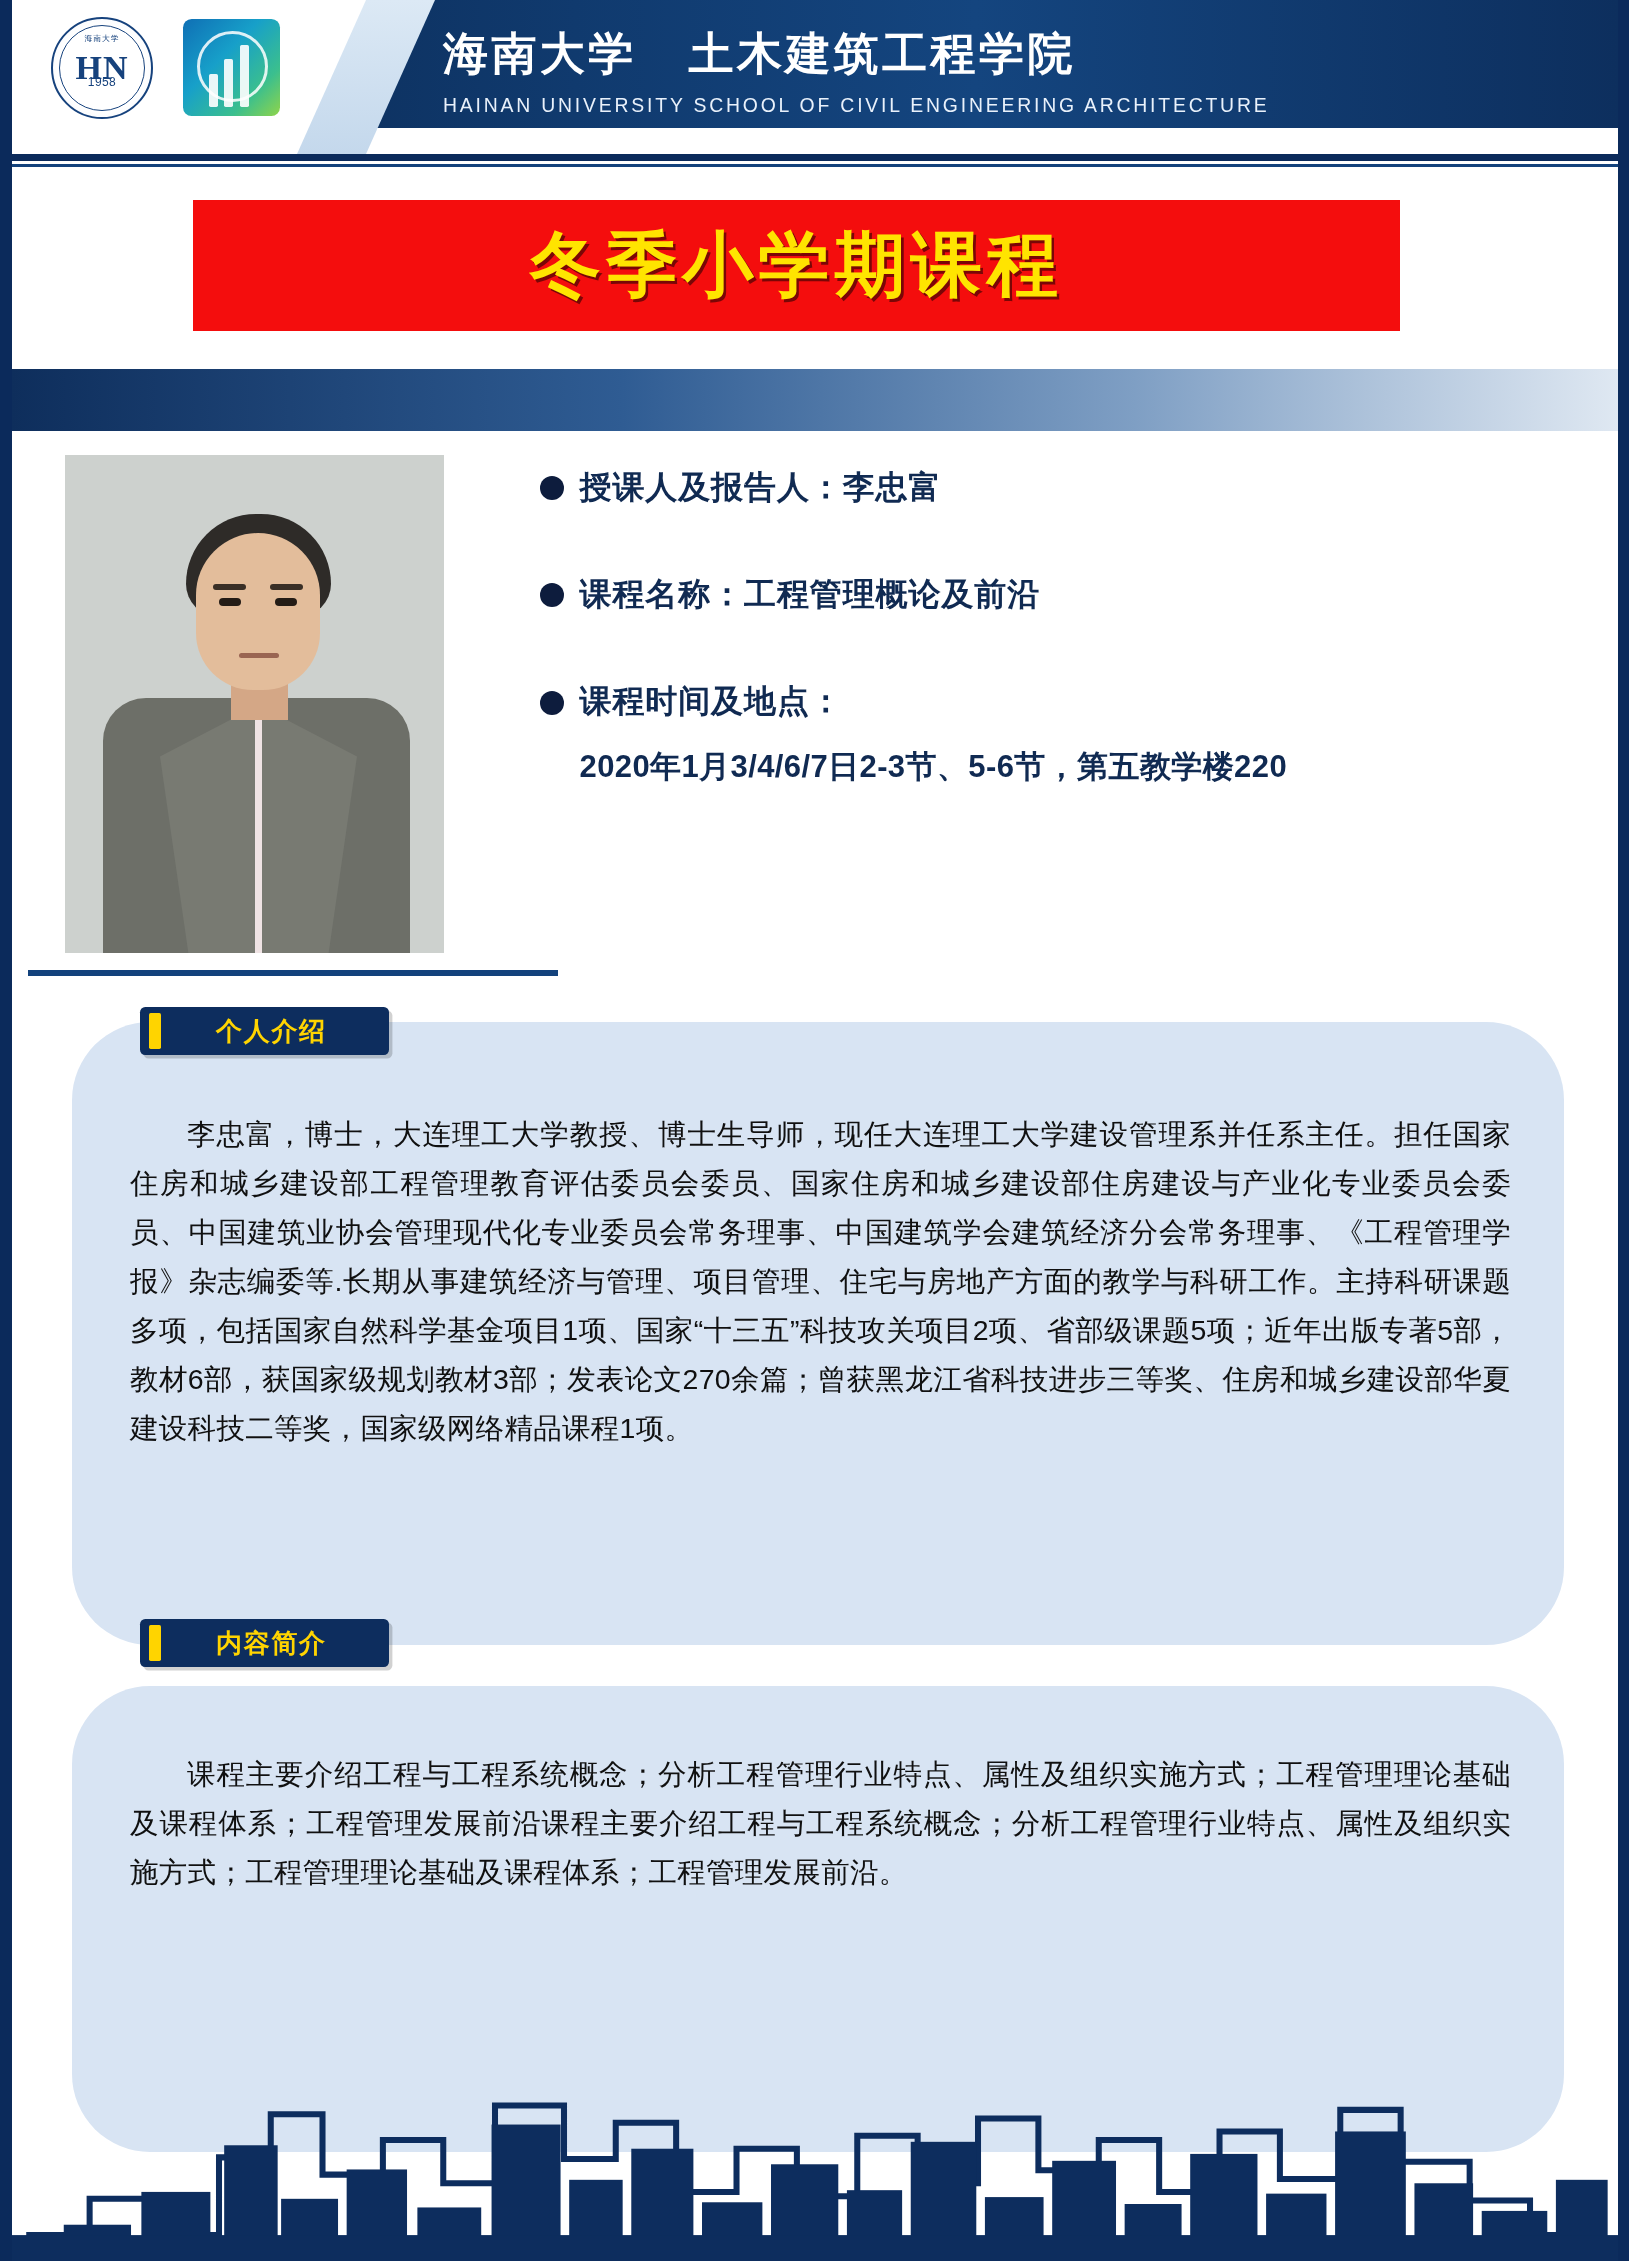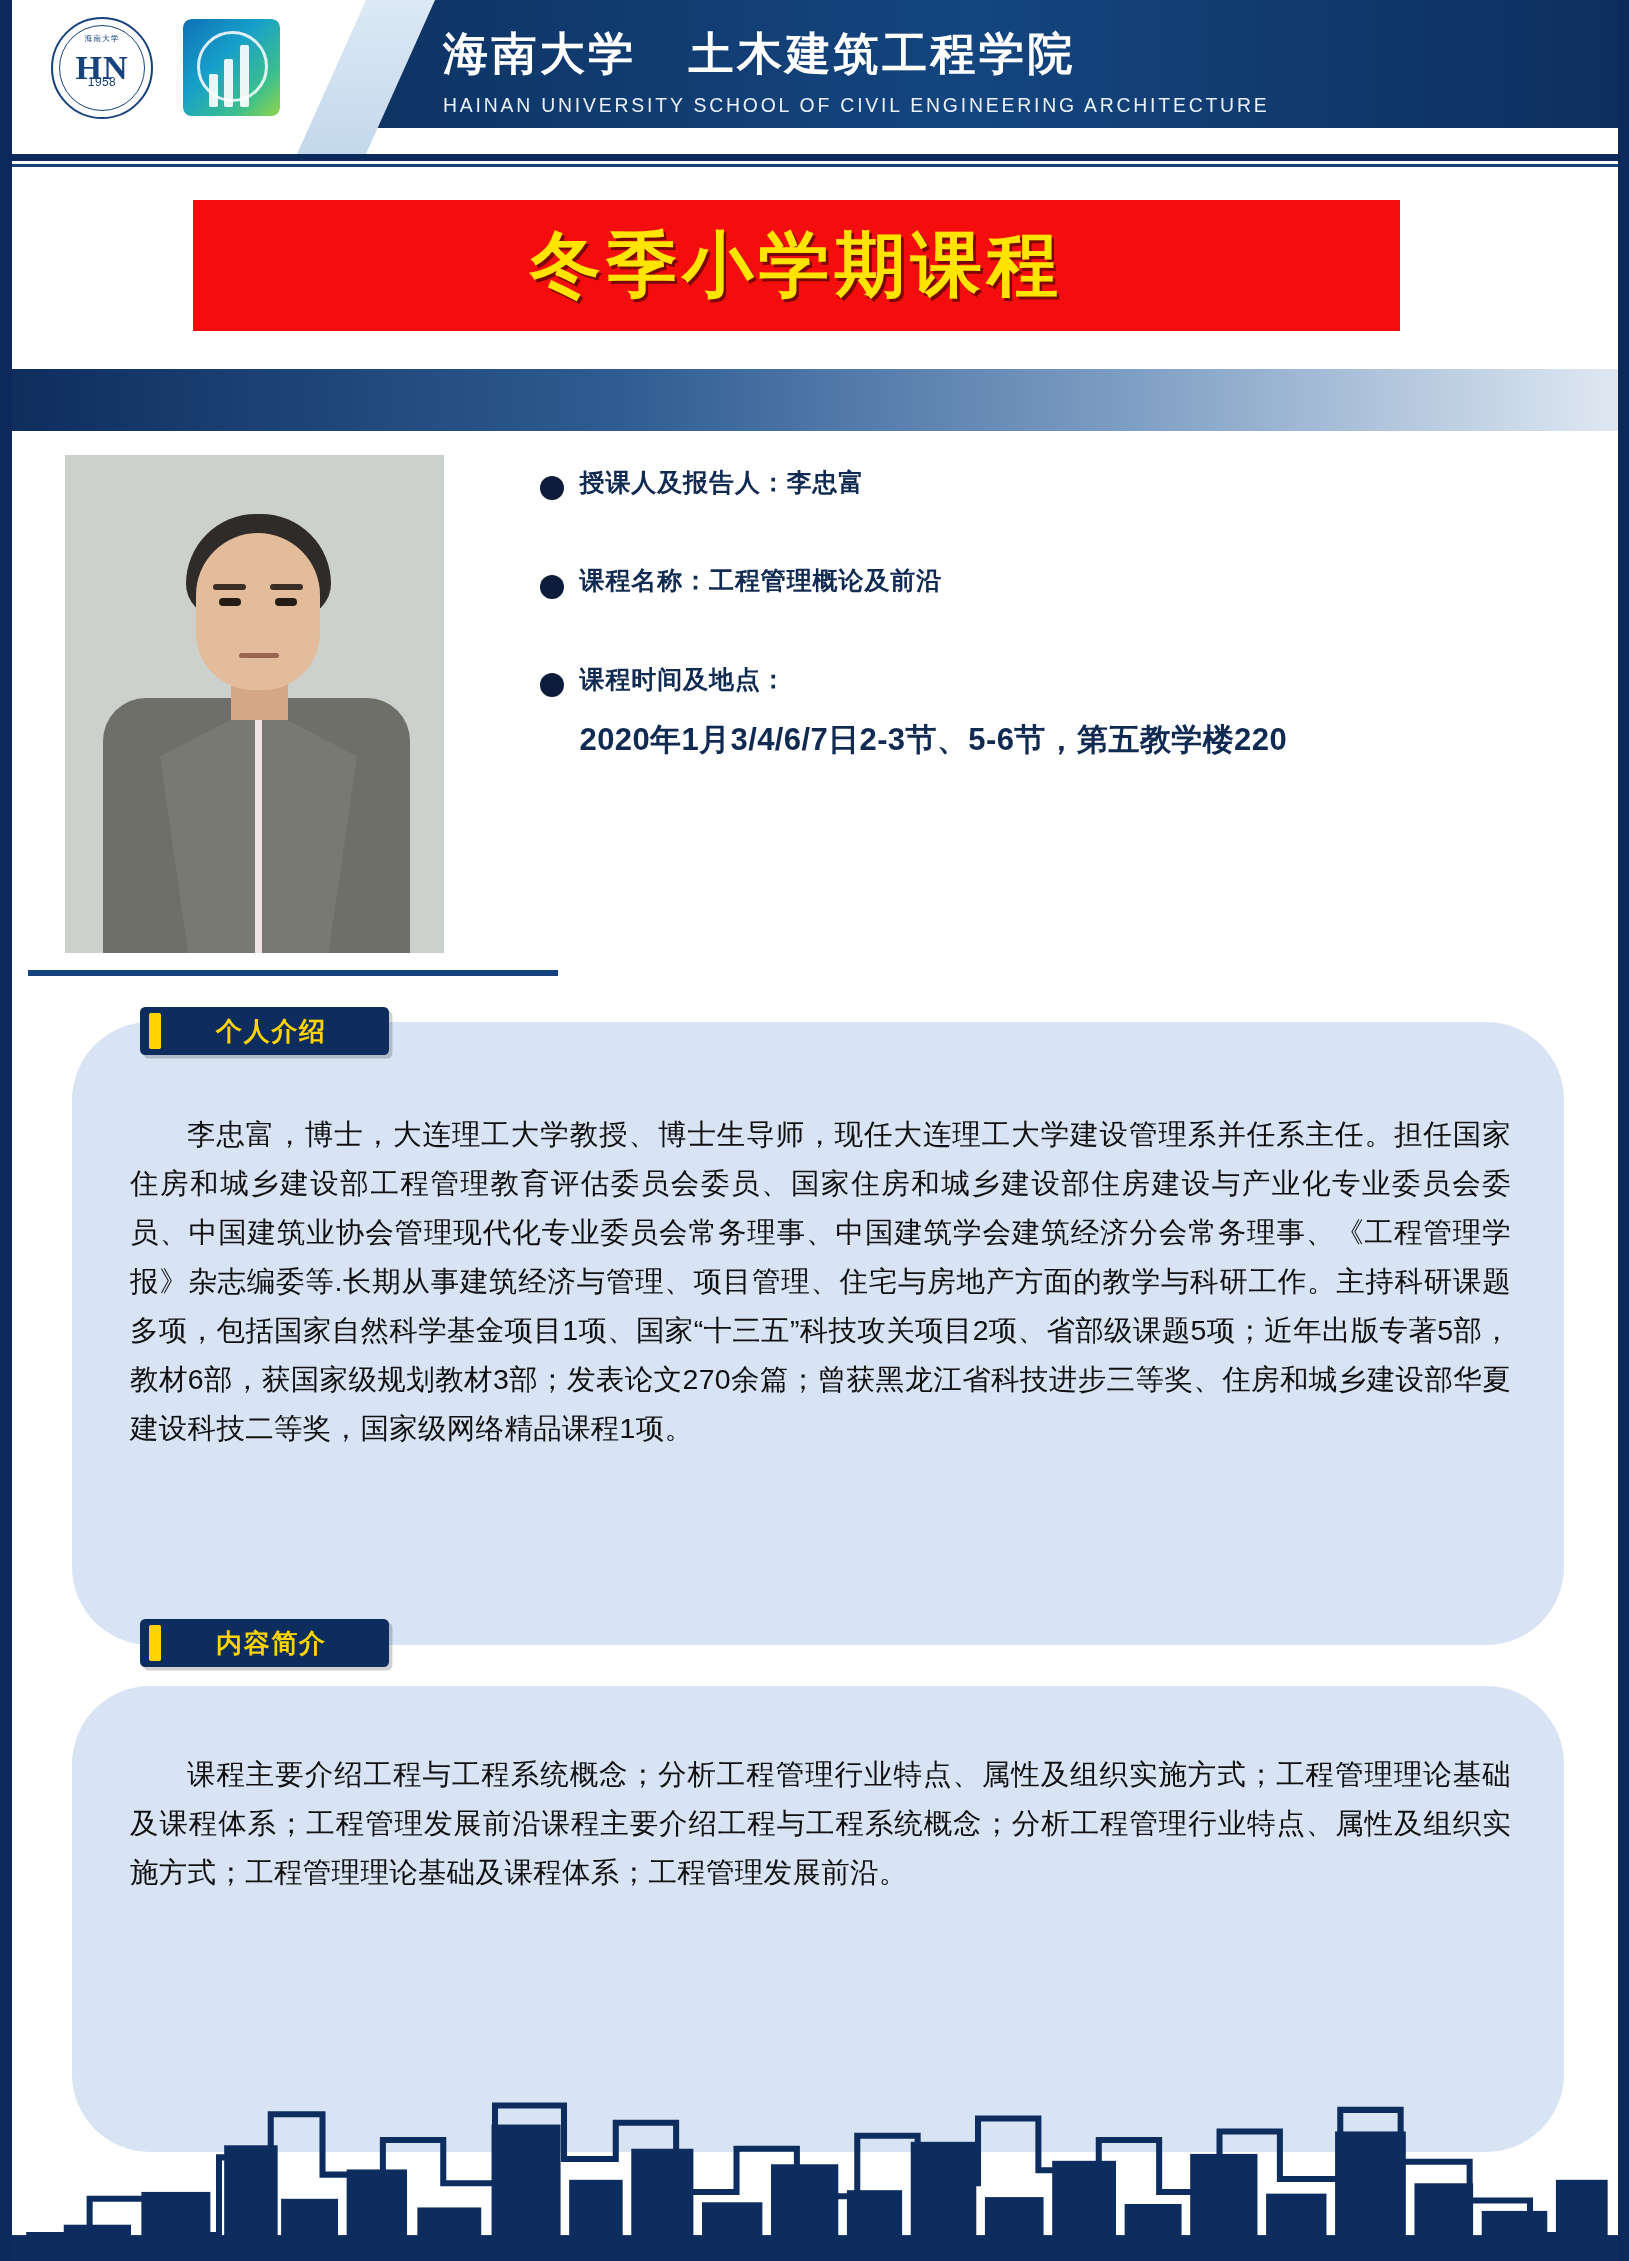--- a/index.html
+++ b/index.html
@@ -259,21 +259,21 @@
   }
   .bullet {
     width: 24px; height: 24px;
     border-radius: 50%;
     background: #0d1c3d;
     margin-top: 10.3px;
     margin-right: 15.5px;
     flex: 0 0 auto;
   }
   .info-text {
-    font-size: 25px;
+    font-size: 32px;
     font-weight: bold;
     color: #102a52;
     line-height: 1.35;
     letter-spacing: 0.9px;
   }
   .info-sub {
     font-size: 31px;
     font-weight: bold;
     color: #102a52;
     margin-top: 22.4px;

